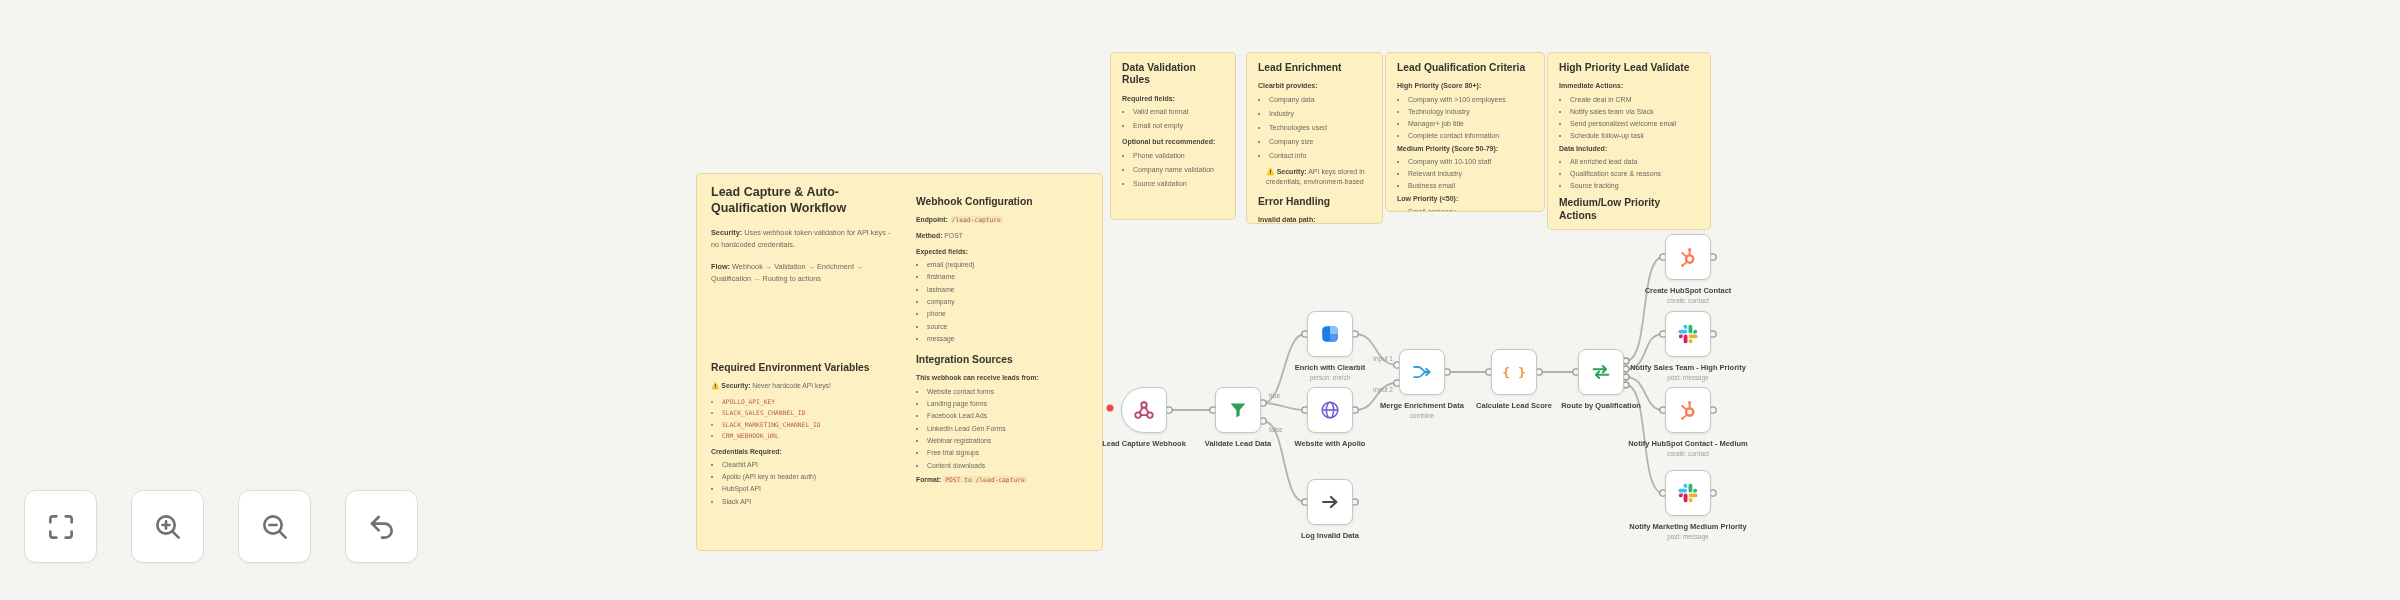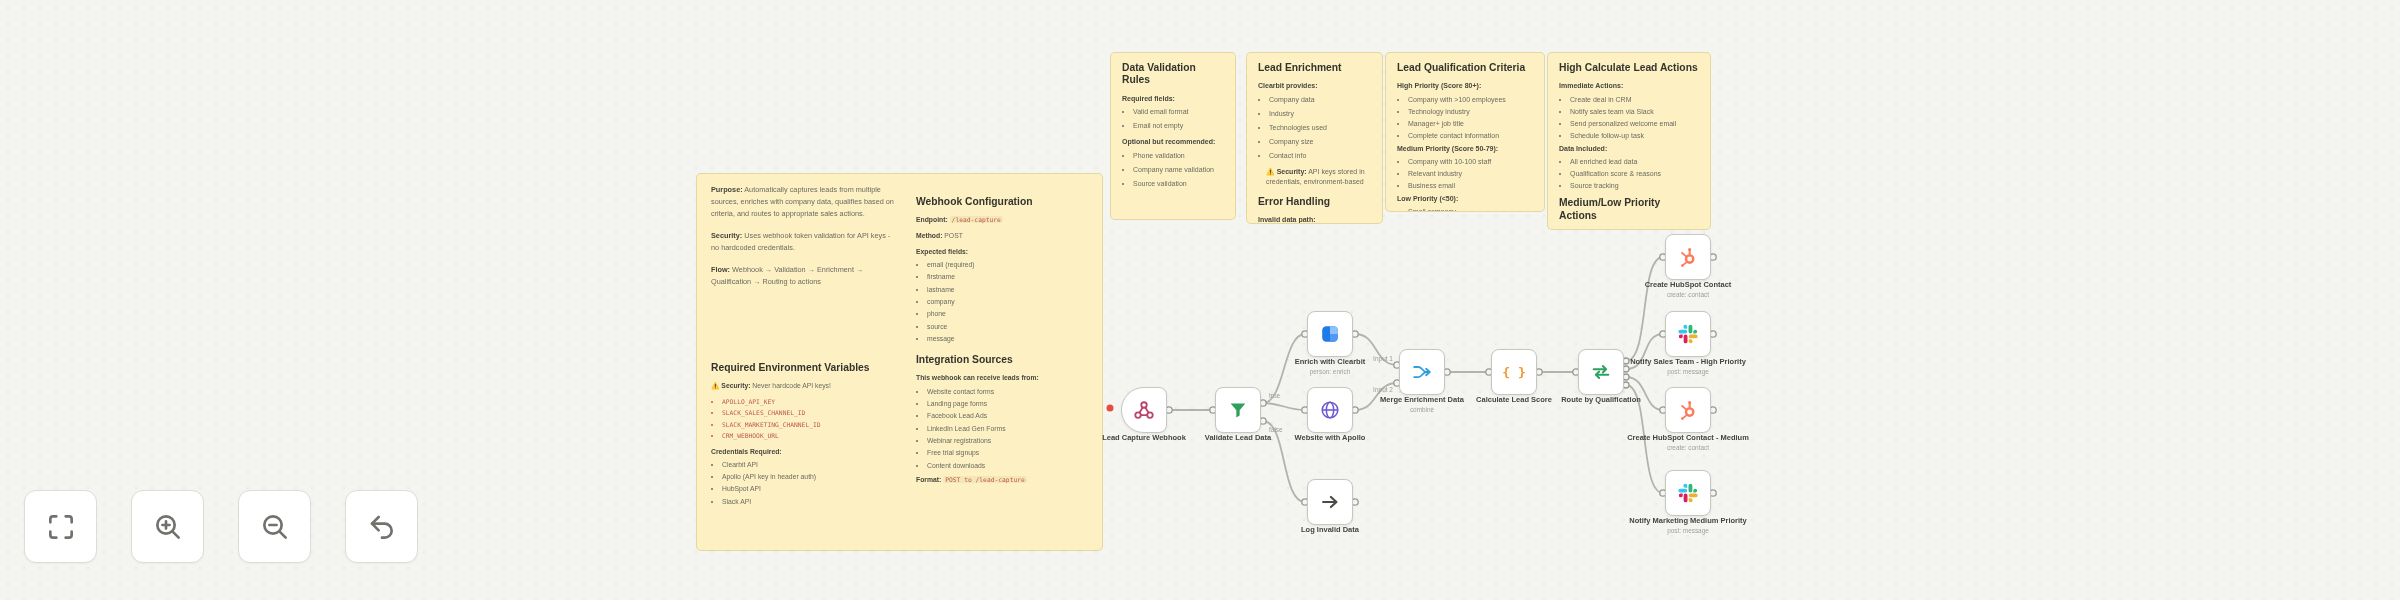--- a/index.html
+++ b/index.html
@@ -29,21 +29,21 @@
   .code{font-family:"DejaVu Sans Mono",monospace;font-size:6.3px;color:#bd584c;
     background:rgba(140,100,20,0.08);padding:0 2px;border-radius:2px;}
   li.codeli{font-family:"DejaVu Sans Mono",monospace;font-size:6.3px;color:#bd584c;}
   .warn{color:#8a6d1f;}
   
   .nw{position:absolute;width:46px;text-align:center;z-index:3;}
   .nbox{width:46px;height:46px;background:#ffffff;border:1px solid #c7c7c2;
     border-radius:8px;box-shadow:0 1px 3px rgba(0,0,0,0.08);
     display:flex;align-items:center;justify-content:center;box-sizing:border-box;}
   .trigger .nbox{border-radius:23px 8px 8px 23px;}
-  .nlabel{position:relative;width:150px;margin-left:-52px;
+  .nlabel{position:relative;width:150px;margin-left:-52px;margin-top:6px;
     font-size:7.5px;font-weight:bold;color:#45443f;line-height:1.3;}
   .nsub{font-size:6.4px;color:#a2a19a;font-weight:normal;margin-top:2px;}
   
   .wires{position:absolute;left:0;top:0;z-index:2;}
   .wires path{stroke:#b3b2ad;stroke-width:1.8;fill:none;}
   .wires circle.ep{fill:#f6f5f2;stroke:#9b9a95;stroke-width:1.3;}
   .wires text{font-family:"Liberation Sans",sans-serif;font-size:6.5px;fill:#9b9a95;}
   
   .ctrl{position:absolute;top:490px;width:73px;height:73px;background:#fff;
     border:1.5px solid #dddcd6;border-radius:12px;box-sizing:border-box;
@@ -51,21 +51,21 @@
     box-shadow:0 1px 2px rgba(0,0,0,0.04);padding:0;}
   .ctrl svg{stroke:#72716c;stroke-width:2;fill:none;stroke-linecap:round;stroke-linejoin:round;}
 </style>
 </head>
 <body>
 
 <div class="canvas">
 
   <div class="sticky" style="left:696px;top:173px;width:407px;height:378px;">
     <div class="q q1">
-      <p><b class="inl">Purpose:</b> <span>Automatically captures leads from multiple sources, enriches with company data, qualifies based on criteria, and routes to appropriate sales actions.</span></p>
+      <h1>Lead Capture &amp; Auto-Qualification Workflow</h1>
       <p><b class="inl">Security:</b> <span>Uses webhook token validation for API keys - no hardcoded credentials.</span></p>
       <p><b class="inl">Flow:</b> <span>Webhook → Validation → Enrichment → Qualification → Routing to actions</span></p>
     </div>
     <div class="q q2">
       <h2>Webhook Configuration</h2>
       <p><b class="inl">Endpoint:</b> <span class="code">/lead-capture</span></p>
       <p><b class="inl">Method:</b> <span>POST</span></p>
       <p class="subhead">Expected fields:</p>
       <ul>
           <li>email (required)</li>
@@ -156,21 +156,21 @@
         <li style="margin-bottom:2px;">Relevant industry</li>
         <li style="margin-bottom:2px;">Business email</li>
       </ul>
     <p class="subhead" style="margin:3px 0 2px;">Low Priority (&lt;50):</p>
     <ul>
         <li style="margin-bottom:2px;">Small company</li>
       </ul>
   </div>
 
   <div class="sticky topsticky" style="left:1547px;top:52px;width:164px;height:178px;">
-    <h2>High Calculate Lead Actions</h2>
+    <h2>High Priority Lead Validate</h2>
     <p class="subhead" style="margin-top:2px;">Immediate Actions:</p>
     <ul style="margin-bottom:3px;">
         <li style="margin-bottom:2px;">Create deal in CRM</li>
         <li style="margin-bottom:2px;">Notify sales team via Slack</li>
         <li style="margin-bottom:2px;">Send personalized welcome email</li>
         <li style="margin-bottom:2px;">Schedule follow-up task</li>
       </ul>
     <p class="subhead" style="margin:3px 0 2px;">Data Included:</p>
     <ul style="margin-bottom:4px;">
         <li style="margin-bottom:2px;">All enriched lead data</li>
@@ -355,21 +355,21 @@
     <div class="nbox">
         <svg width="22" height="22" viewBox="0 0 24 24">
       <circle cx="13.8" cy="14.2" r="4" fill="none" stroke="#ff7a59" stroke-width="2.6"></circle>
       <path d="M13.8 10 V5" stroke="#ff7a59" stroke-width="2.2" stroke-linecap="round"></path>
       <circle cx="13.8" cy="3.8" r="1.7" fill="#ff7a59"></circle>
       <path d="M10.9 17.3 L6.8 20.6" stroke="#ff7a59" stroke-width="2" stroke-linecap="round"></path>
       <circle cx="5.9" cy="21.3" r="1.5" fill="#ff7a59"></circle>
       <path d="M10.2 11.6 L5.6 7.6" stroke="#ff7a59" stroke-width="2" stroke-linecap="round"></path>
         </svg>
       </div>
-    <div class="nlabel">Create HubSpot Contact - Medium</div>
+    <div class="nlabel">Notify HubSpot Contact - Medium</div>
     <div class="nlabel nsub" style="margin-top:1px;">create: contact</div>
   </div>
 
   <div class="nw" style="left:1665px;top:470px;">
     <div class="nbox">
         <svg width="22" height="22" viewBox="0 0 24 24">
       <path fill="#36C5F0" d="M9.04 2a2.1 2.1 0 0 0 0 4.2h2.1V4.1A2.1 2.1 0 0 0 9.04 2m0 5.25H3.6a2.1 2.1 0 0 0 0 4.2h5.44a2.1 2.1 0 0 0 0-4.2"></path>
       <path fill="#2EB67D" d="M22 9.35a2.1 2.1 0 0 0-4.2 0v2.1h2.1a2.1 2.1 0 0 0 2.1-2.1m-5.25 0V3.9a2.1 2.1 0 0 0-4.2 0v5.45a2.1 2.1 0 0 0 4.2 0"></path>
       <path fill="#ECB22E" d="M14.96 22a2.1 2.1 0 0 0 0-4.2h-2.1v2.1a2.1 2.1 0 0 0 2.1 2.1m0-5.25h5.44a2.1 2.1 0 0 0 0-4.2h-5.44a2.1 2.1 0 0 0 0 4.2"></path>
       <path fill="#E01E5A" d="M2 14.65a2.1 2.1 0 0 0 4.2 0v-2.1H4.1a2.1 2.1 0 0 0-2.1 2.1m5.25 0v5.45a2.1 2.1 0 0 0 4.2 0v-5.44a2.1 2.1 0 0 0-4.2-.01"></path>

